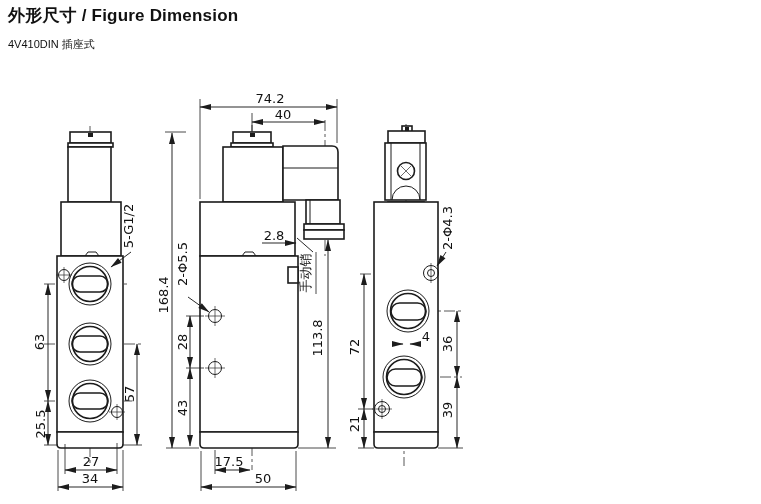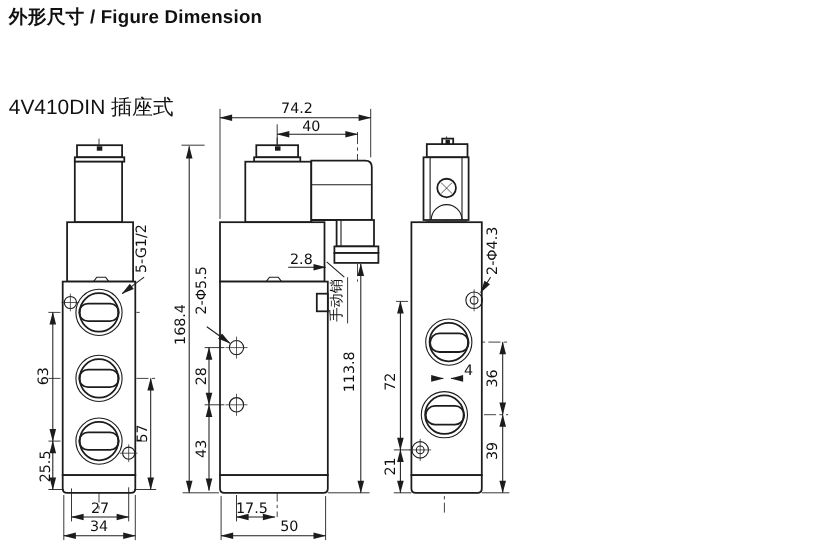--- a/index.html
+++ b/index.html
@@ -1,19 +1,19 @@
 <!DOCTYPE html>
 <html><head>
 <meta charset="utf-8">
 <style>
   html,body{margin:0;padding:0;background:#fff;}
   .page{position:relative;width:761px;height:504px;background:#ffffff;overflow:hidden;
         font-family:"Liberation Sans","DejaVu Sans",sans-serif;color:#111;border-radius:12px;}
   .title{position:absolute;left:8px;top:4px;font-size:17px;font-weight:bold;letter-spacing:.2px;}
-  .subtitle{position:absolute;left:8px;top:37px;font-size:19px;font-weight:normal;margin-top:48px;}
+  .subtitle{position:absolute;left:8px;top:37px;font-size:11px;font-weight:normal;}
   svg{position:absolute;left:0;top:0;}
   .o{stroke:#1c1c1c;stroke-width:1.6;fill:none;}
   .of{stroke:#1c1c1c;stroke-width:1.6;fill:#fff;}
   .i{stroke:#1c1c1c;stroke-width:1;fill:none;}
   .dim{stroke:#1c1c1c;stroke-width:.95;fill:none;}
   .ext{stroke:#1c1c1c;stroke-width:.8;fill:none;}
   .cl{stroke:#2b2b2b;stroke-width:.8;fill:none;stroke-dasharray:11 3 3 3;}
   .cross{stroke:#2b2b2b;stroke-width:.7;fill:none;}
   .dimtxt{font-family:"DejaVu Sans","Liberation Sans",sans-serif;font-size:13px;fill:#111;}
   .solid{fill:#1c1c1c;stroke:none;}

